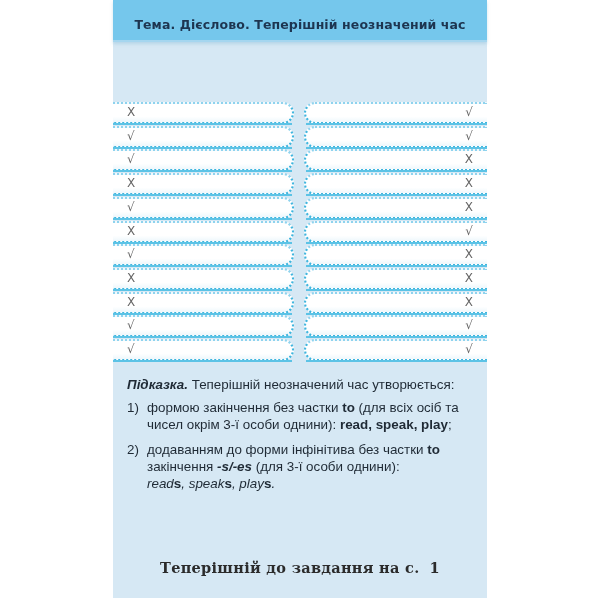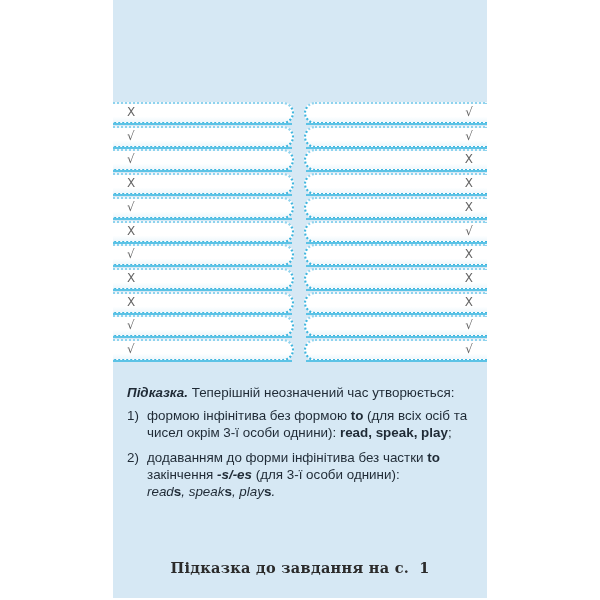--- a/index.html
+++ b/index.html
@@ -55,38 +55,41 @@
       position: absolute; top: 1px; font-size: 12px; color: #666;
       font-family: "DejaVu Sans", sans-serif;
     }
     .pill.left .mark { left: 14px; }
     .pill.right .mark { right: 14px; }
     .hint {
       position: absolute; left: 14px; top: 376px; width: 350px;
       font-family: "Liberation Sans", sans-serif; font-size: 13.4px; color: #1f2a35;
       line-height: 17px;
     }
-    .hint-head { margin-bottom: 6px; margin-top: 8px; }
+    .hint-head { margin-bottom: 6px; }
     .hint-label { font-weight: bold; font-style: italic; }
     .hint-item { position: relative; padding-left: 20px; margin-bottom: 8px; }
     .hint-num { position: absolute; left: 0; top: 0; }
     .bi { font-weight: bold; }
     .b { font-weight: bold; font-style: italic; }
     .i { font-style: italic; }
     .footer {
       position: absolute; left: 0; right: 0; top: 559px;
       text-align: center; font-family: "DejaVu Serif", serif; font-weight: bold;
       font-size: 14.5px; color: #2b2b2b; letter-spacing: 0.3px;
     }
     .footer .pg { margin-left: 10px; }
   </style>
 </head>
 <body>
 
 <div class="card">
+  <div class="header">
+    <div class="header-title">Тема. Дієслово. Теперішній неозначений час</div>
+  </div>
 
   <div class="rows" id="rows">
       <div class="row" style="top: 0px;">
         <div class="pill left">
           <span class="mark">X</span>
         </div>
         <div class="pill right">
           <span class="mark">√</span>
         </div>
       </div>
@@ -168,21 +171,21 @@
         </div>
         <div class="pill right">
           <span class="mark">√</span>
         </div>
       </div>
     </div>
 
   <div class="hint">
     <div class="hint-head"><span class="hint-label">Підказка.</span><span> Теперішній неозначений час утворюється:</span></div>
     <div class="hint-item">
-      <span class="hint-num">1)</span><span>формою інфінітива без формою </span><span class="bi">to</span><span> (для всіх осіб та чисел окрім 3-ї особи однини): </span><span class="bi">read</span><span class="bi">, </span><span class="bi">speak</span><span class="bi">, </span><span class="bi">play</span><span>;</span>
+      <span class="hint-num">1)</span><span>формою закінчення без частки </span><span class="bi">to</span><span> (для всіх осіб та чисел окрім 3-ї особи однини): </span><span class="bi">read</span><span class="bi">, </span><span class="bi">speak</span><span class="bi">, </span><span class="bi">play</span><span>;</span>
     </div>
     <div class="hint-item">
       <span class="hint-num">2)</span><span>додаванням до форми інфінітива без частки </span><span class="bi">to</span><br><span> закінчення </span><span class="b">-s/-es</span><span> (для 3-ї особи однини):</span><br><span class="i">read</span><span class="bi">s</span><span class="i">, </span><span class="i">speak</span><span class="bi">s</span><span class="i">, </span><span class="i">play</span><span class="bi">s</span><span class="i">.</span>
     </div>
   </div>
 
-  <div class="footer"><span>Підказка до завдання на с.</span><span class="pg">1</span></div>
+  <div class="footer"><span>Теперішній до завдання на с.</span><span class="pg">1</span></div>
 </div>
 
 </body></html>

